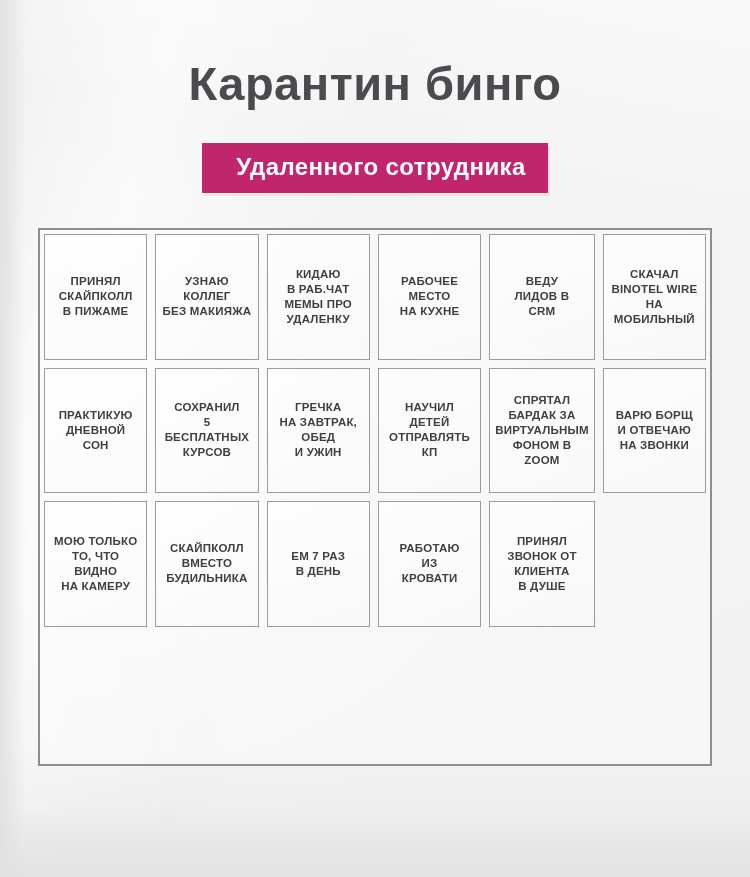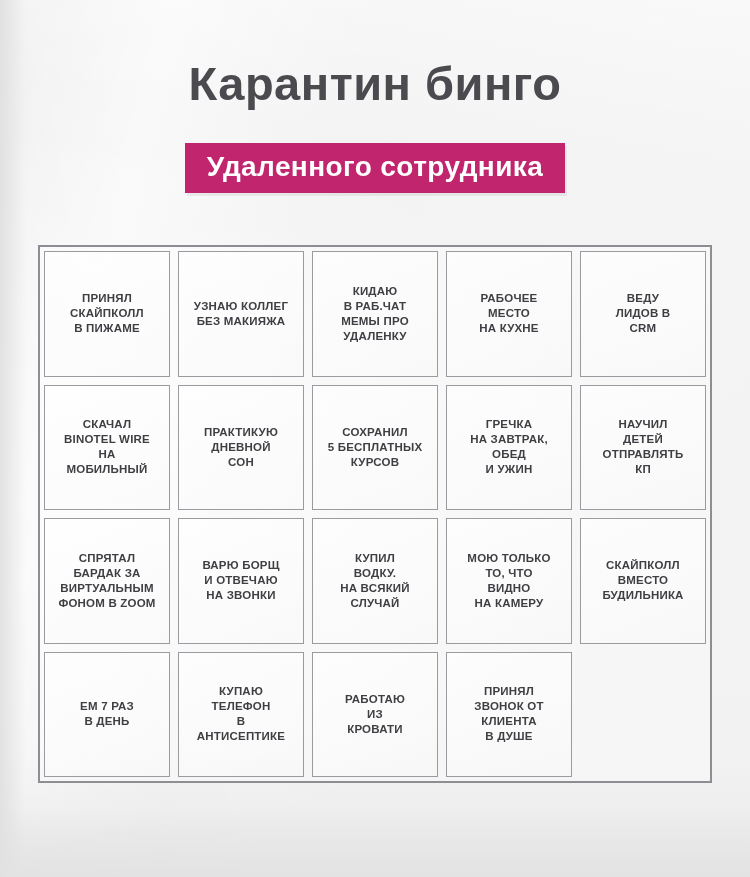--- a/index.html
+++ b/index.html
@@ -49,40 +49,39 @@
     position: absolute;
     top: 143px;
     left: 0;
     width: 750px;
     text-align: center;
   }
   .subtitle {
     display: inline-block;
     background: #c0256e;
     color: #ffffff;
-    font-size: 28px;
+    font-size: 24px;
     line-height: 30px;
     font-weight: bold;
-    padding: 9px 22px 11px 22px;
+    padding: 9px 22px 11px 34px;
     letter-spacing: 0.4px;
     box-shadow: 2px 3px 0 rgba(0,0,0,0.06);
   }
   .board {
     position: absolute;
     left: 38px;
     top: 228px;
     width: 674px;
     height: 538px;
     border: 2px solid #8d8d93;
     box-sizing: border-box;
     display: grid;
-    grid-template-columns: repeat(5, 1fr);
+    grid-template-columns: repeat(6, 1fr);
     grid-template-rows: repeat(4, 1fr);
     background: rgba(255,255,255,0.35);
-    margin-top: 17px;
   }
   .cell {
     border: 1px solid #9a9aa0;
     margin: 4px;
     box-sizing: border-box;
     display: flex;
     align-items: center;
     justify-content: center;
     text-align: center;
     padding: 4px 5px;
@@ -185,47 +184,35 @@
 БАРДАК ЗА
 ВИРТУАЛЬНЫМ
 ФОНОМ В ZOOM</span>
       </div>
       <div class="cell">
         <span class="cell-text">ВАРЮ БОРЩ
 И ОТВЕЧАЮ
 НА ЗВОНКИ</span>
       </div>
       <div class="cell">
-        <span class="cell-text">КУПИЛ
-ВОДКУ.
-НА ВСЯКИЙ
-СЛУЧАЙ</span>
-      </div>
-      <div class="cell">
         <span class="cell-text">МОЮ ТОЛЬКО
 ТО, ЧТО
 ВИДНО
 НА КАМЕРУ</span>
       </div>
       <div class="cell">
         <span class="cell-text">СКАЙПКОЛЛ
 ВМЕСТО
 БУДИЛЬНИКА</span>
       </div>
       <div class="cell">
         <span class="cell-text">ЕМ 7 РАЗ
 В ДЕНЬ</span>
       </div>
       <div class="cell">
-        <span class="cell-text">КУПАЮ
-ТЕЛЕФОН
-В
-АНТИСЕПТИКЕ</span>
-      </div>
-      <div class="cell">
         <span class="cell-text">РАБОТАЮ
 ИЗ
 КРОВАТИ</span>
       </div>
       <div class="cell">
         <span class="cell-text">ПРИНЯЛ
 ЗВОНОК ОТ
 КЛИЕНТА
 В ДУШЕ</span>
       </div>

